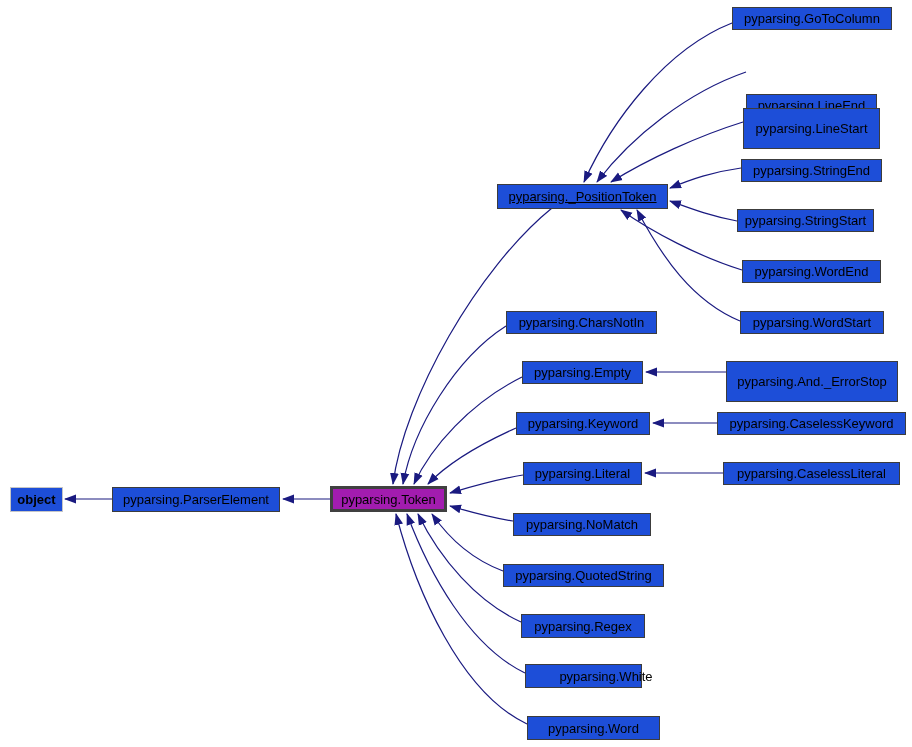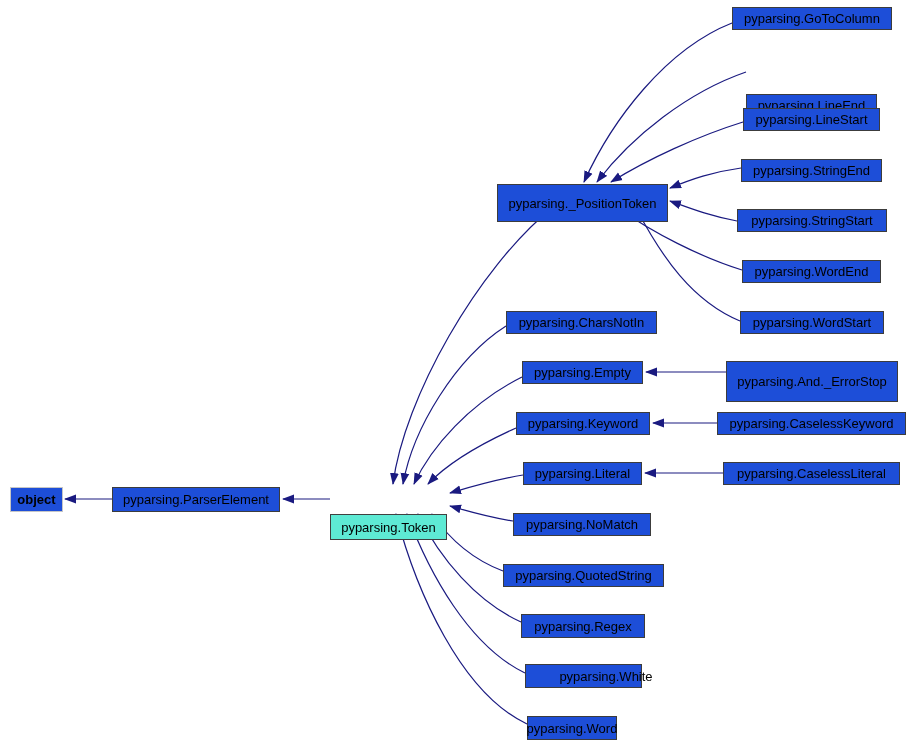--- a/index.html
+++ b/index.html
@@ -30,24 +30,23 @@
     justify-content: center;
     background: #1d4ed8;
     border: 1px solid #3c3c3c;
     color: #000000;
     font-size: 13px;
     line-height: 1;
     white-space: nowrap;
     cursor: pointer;
   }
   .node.highlight {
-    background: #5eead4;
-    border: 1px solid #404040;
+    background: #a21caf;
+    border: 3px solid #404040;
     cursor: default;
-    margin-top: 28px;
   }
   .node.external {
     border: 1px solid #c6c6c6;
     cursor: default;
     font-weight: bold;
   }
 </style>
 </head>
 <body>
 
@@ -80,34 +79,34 @@
         <path d="M740,321 C692,301 662,257 637,210" stroke="#1a1a80" stroke-width="1.2" marker-end="url(#arrowhead)"></path>
         <path d="M726,372 L646,372" stroke="#1a1a80" stroke-width="1.2" marker-end="url(#arrowhead)"></path>
         <path d="M717,423 L653,423" stroke="#1a1a80" stroke-width="1.2" marker-end="url(#arrowhead)"></path>
         <path d="M723,473 L645,473" stroke="#1a1a80" stroke-width="1.2" marker-end="url(#arrowhead)"></path>
       </g>
   </svg>
   <div id="node-layer">
       <div class="node external" style="left: 10px; top: 487px; width: 53px; height: 25px;">object</div>
       <div class="node" style="left: 112px; top: 487px; width: 168px; height: 25px;">pyparsing.ParserElement</div>
       <div class="node highlight" style="left: 330px; top: 486px; width: 117px; height: 26px;">pyparsing.Token</div>
-      <div class="node" style="left: 497px; top: 184px; width: 171px; height: 38px;">pyparsing._PositionToken</div>
+      <div class="node" style="left: 497px; top: 184px; width: 171px; height: 25px; text-decoration: underline;">pyparsing._PositionToken</div>
       <div class="node" style="left: 506px; top: 311px; width: 151px; height: 23px;">pyparsing.CharsNotIn</div>
       <div class="node" style="left: 522px; top: 361px; width: 121px; height: 23px;">pyparsing.Empty</div>
       <div class="node" style="left: 516px; top: 412px; width: 134px; height: 23px;">pyparsing.Keyword</div>
       <div class="node" style="left: 523px; top: 462px; width: 119px; height: 23px;">pyparsing.Literal</div>
       <div class="node" style="left: 513px; top: 513px; width: 138px; height: 23px;">pyparsing.NoMatch</div>
       <div class="node" style="left: 503px; top: 564px; width: 161px; height: 23px;">pyparsing.QuotedString</div>
       <div class="node" style="left: 521px; top: 614px; width: 124px; height: 24px;">pyparsing.Regex</div>
       <div class="node" style="left: 525px; top: 664px; width: 117px; height: 24px; padding-left: 45px;">pyparsing.White</div>
-      <div class="node" style="left: 527px; top: 716px; width: 90px; height: 24px;">pyparsing.Word</div>
+      <div class="node" style="left: 527px; top: 716px; width: 133px; height: 24px;">pyparsing.Word</div>
       <div class="node" style="left: 732px; top: 7px; width: 160px; height: 23px;">pyparsing.GoToColumn</div>
       <div class="node" style="left: 746px; top: 58px; width: 131px; height: 23px; margin-top: 36px;">pyparsing.LineEnd</div>
-      <div class="node" style="left: 743px; top: 108px; width: 137px; height: 23px;">pyparsing.LineStart</div>
+      <div class="node" style="left: 743px; top: 108px; width: 137px; height: 41px;">pyparsing.LineStart</div>
       <div class="node" style="left: 741px; top: 159px; width: 141px; height: 23px;">pyparsing.StringEnd</div>
-      <div class="node" style="left: 737px; top: 209px; width: 150px; height: 23px;">pyparsing.StringStart</div>
+      <div class="node" style="left: 737px; top: 209px; width: 137px; height: 23px;">pyparsing.StringStart</div>
       <div class="node" style="left: 742px; top: 260px; width: 139px; height: 23px;">pyparsing.WordEnd</div>
       <div class="node" style="left: 740px; top: 311px; width: 144px; height: 23px;">pyparsing.WordStart</div>
       <div class="node" style="left: 726px; top: 361px; width: 172px; height: 41px;">pyparsing.And._ErrorStop</div>
       <div class="node" style="left: 717px; top: 412px; width: 189px; height: 23px;">pyparsing.CaselessKeyword</div>
       <div class="node" style="left: 723px; top: 462px; width: 177px; height: 23px;">pyparsing.CaselessLiteral</div>
     </div>
 </div>
 
 </body></html>

